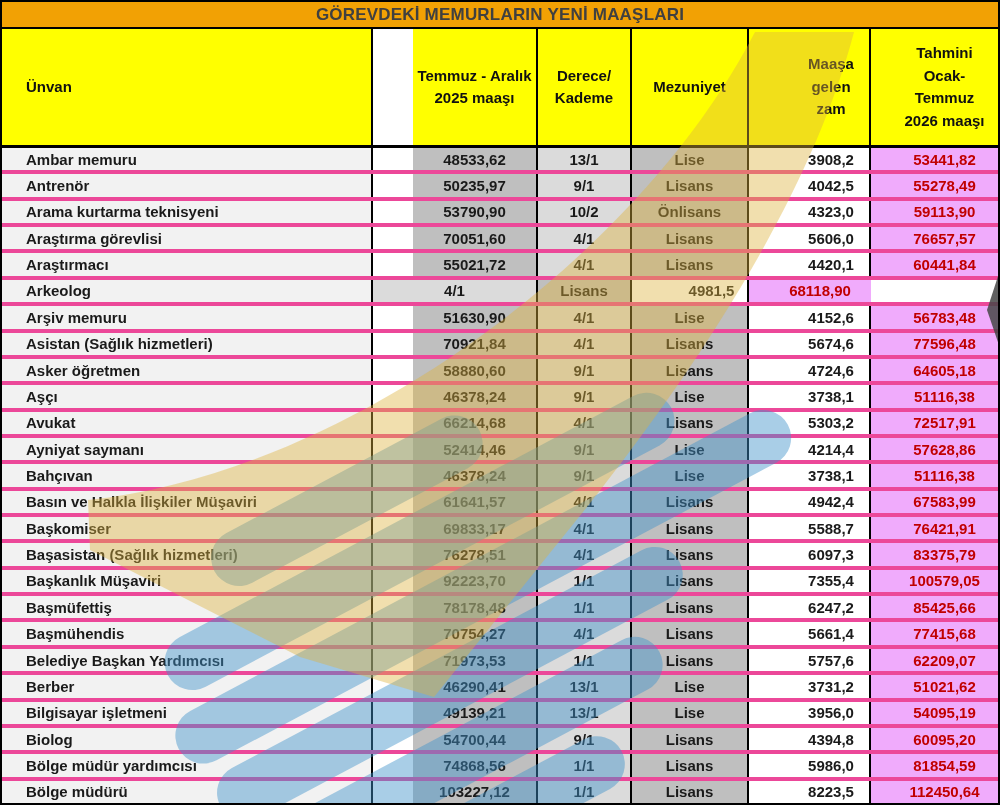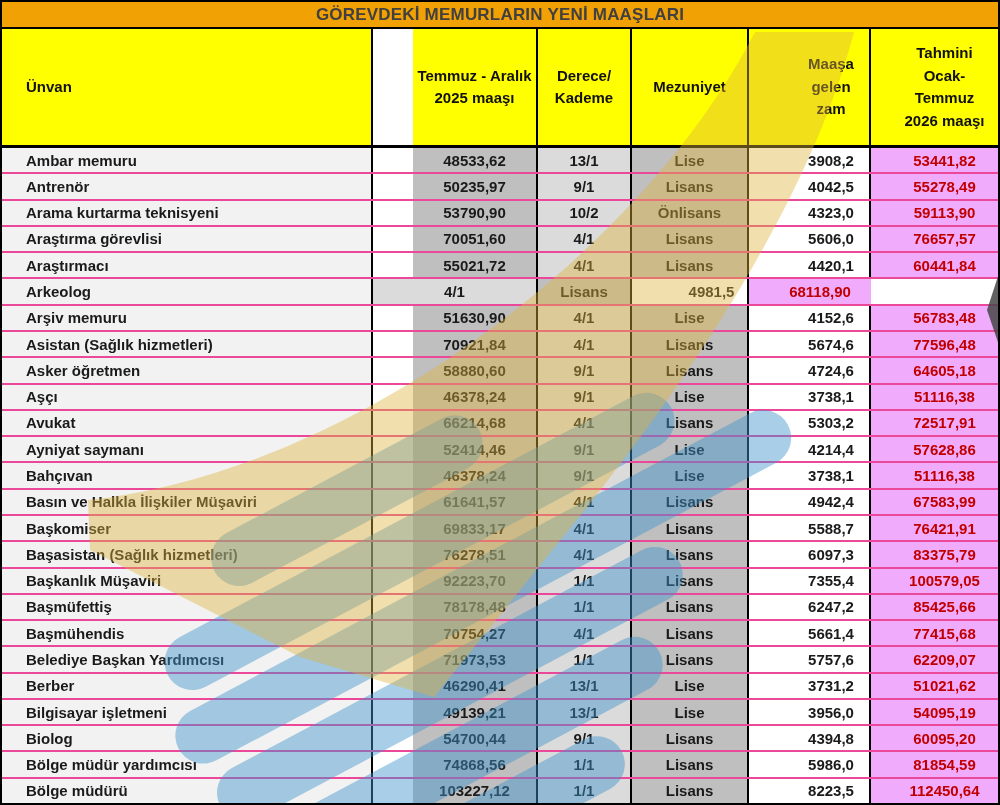--- a/index.html
+++ b/index.html
@@ -36,21 +36,21 @@
     height: 119px;
     border-bottom: 3px solid #000;
   }
 
   .rows { flex: 1; display: flex; flex-direction: column; }
 
   .row {
     flex: 1;
     display: grid;
     grid-template-columns: var(--cols);
-    border-bottom: 2px solid #ec4899;
+    border-bottom: 4px solid #ec4899;
   }
   .row:last-child { border-bottom: none; }
 
   .cell {
     border-right: 2px solid #000;
     display: flex;
     align-items: center;
     justify-content: center;
     font-weight: bold;
     font-size: 15px;

